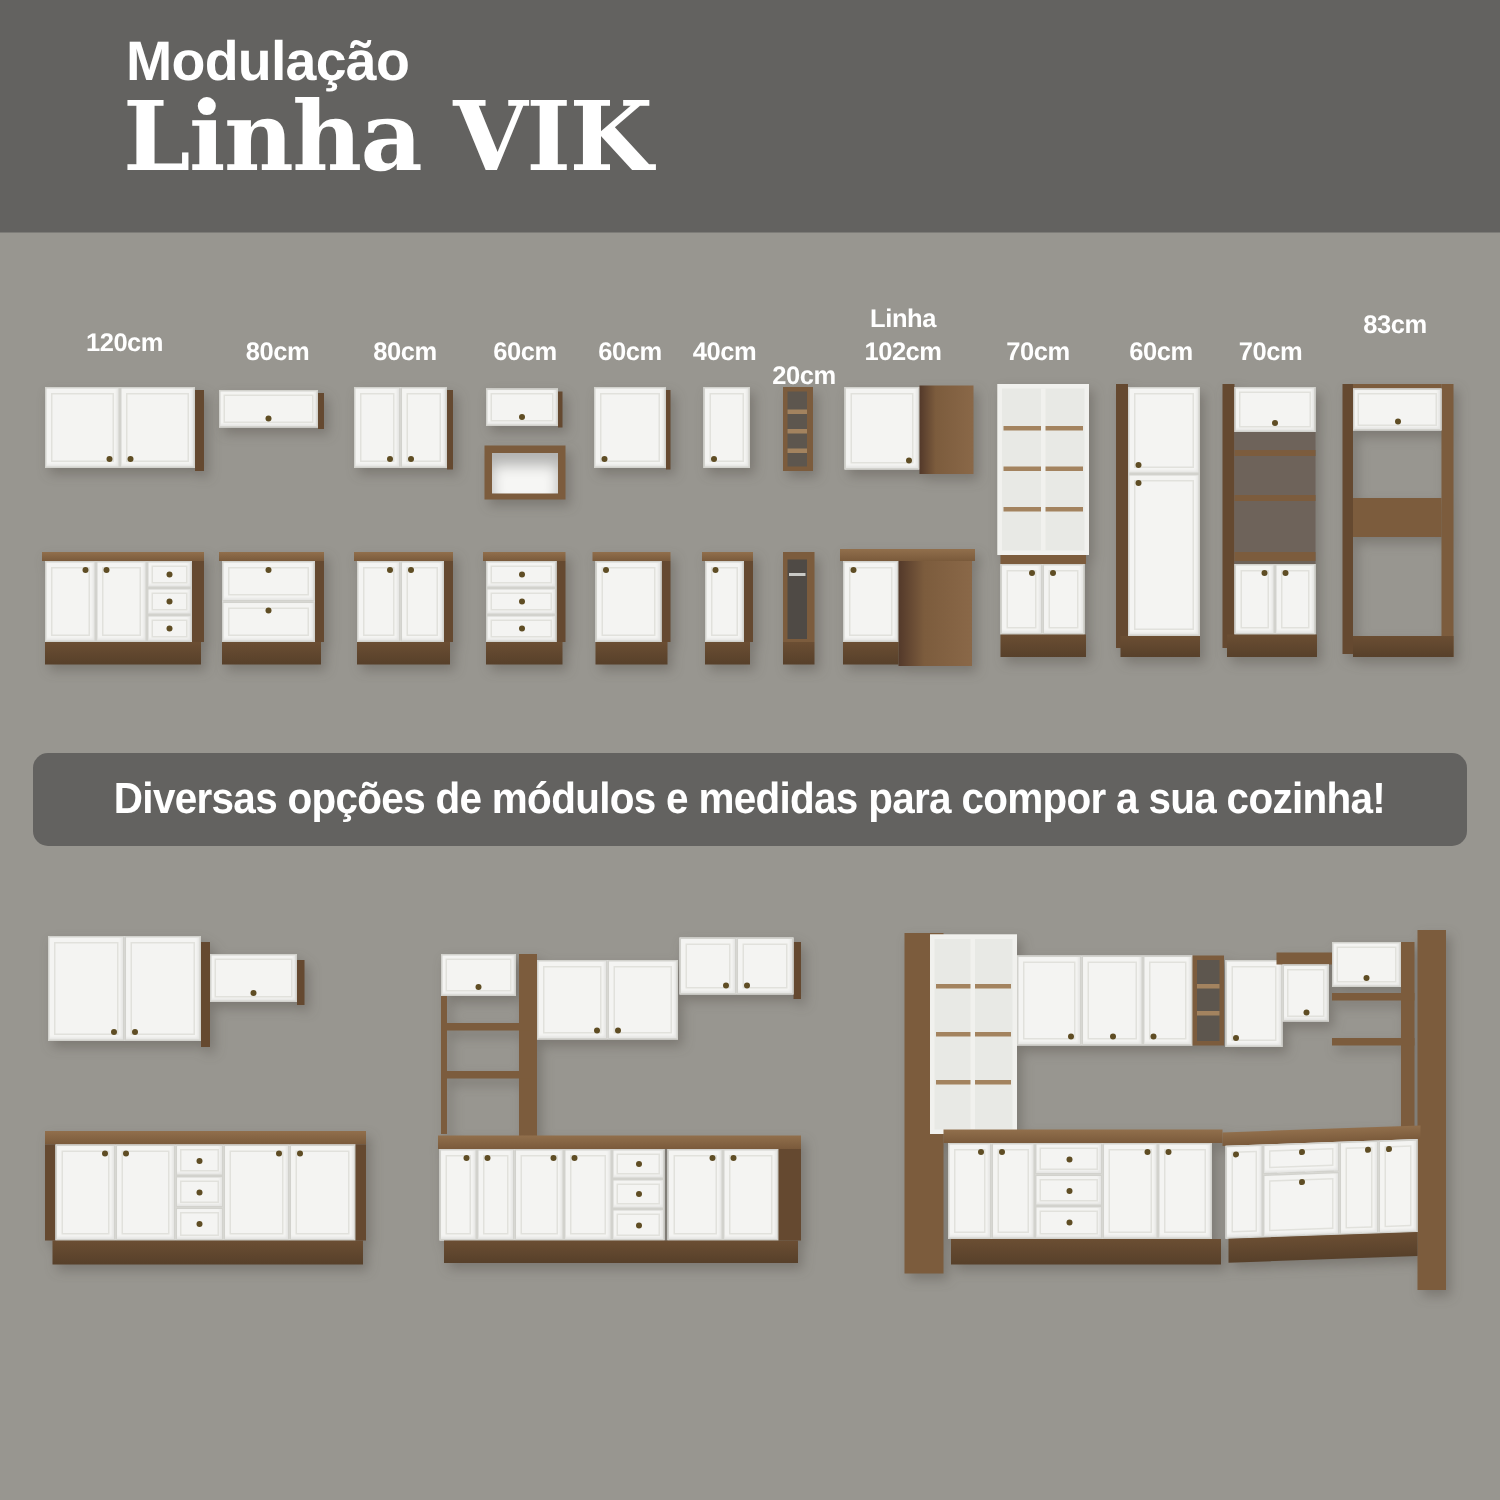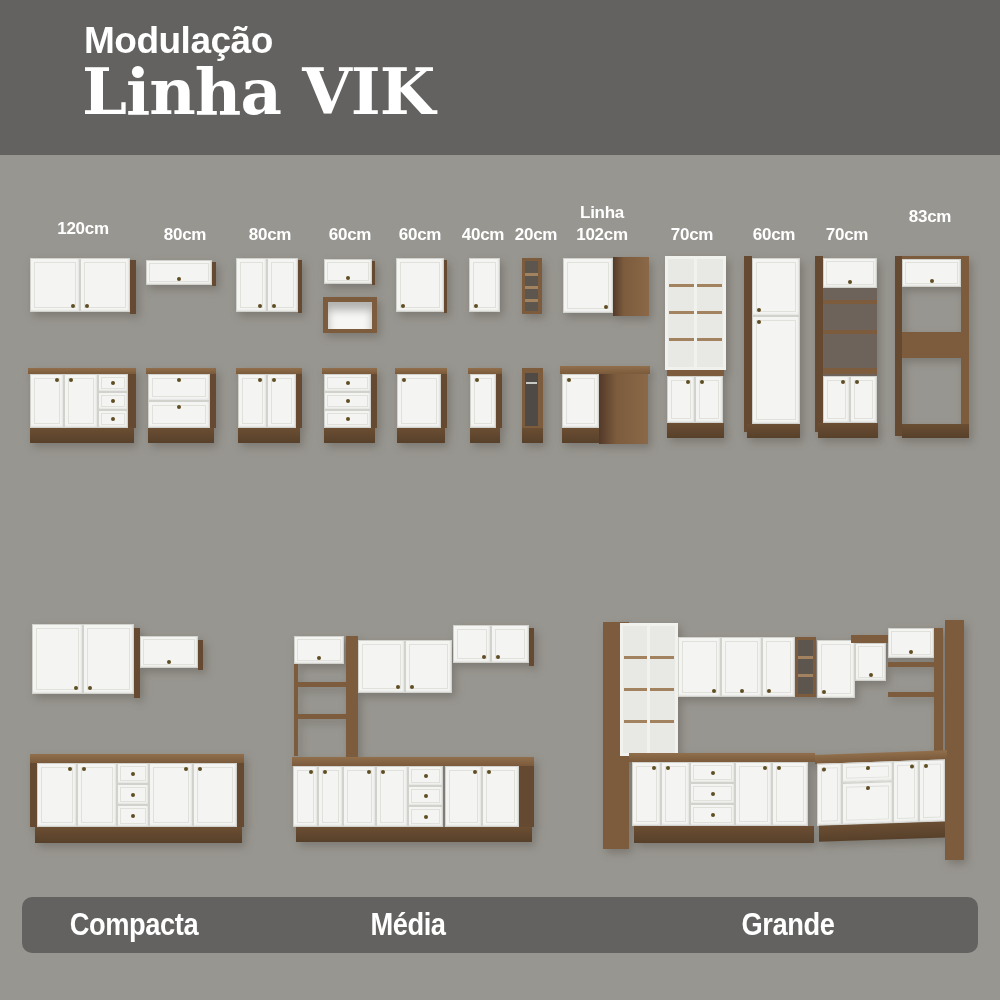--- a/index.html
+++ b/index.html
@@ -55,21 +55,21 @@
     <div class="hdr-sub">Modulação</div>
     <div class="hdr-title">Linha VIK</div>
   </div>
 
   <div class="lbl" style="left:83px;top:220px">120cm</div>
   <div class="lbl" style="left:185px;top:226px">80cm</div>
   <div class="lbl" style="left:270px;top:226px">80cm</div>
   <div class="lbl" style="left:350px;top:226px">60cm</div>
   <div class="lbl" style="left:420px;top:226px">60cm</div>
   <div class="lbl" style="left:483px;top:226px">40cm</div>
-  <div class="lbl" style="left:536px;top:226px">20cm</div>
+  <div class="lbl" style="left:536px;top:242px">20cm</div>
   <div class="lbl" style="left:602px;top:204px">Linha</div>
   <div class="lbl" style="left:602px;top:226px">102cm</div>
   <div class="lbl" style="left:692px;top:226px">70cm</div>
   <div class="lbl" style="left:774px;top:226px">60cm</div>
   <div class="lbl" style="left:847px;top:226px">70cm</div>
   <div class="lbl" style="left:930px;top:208px">83cm</div>
 
   <div class="mod" style="left:30px;top:258px;width:107px;height:56px">
     <div class="ws" style="left:100px;top:2px;width:6px;height:54px"></div>
     <div class="d kbr" style="left:0;top:0;width:50px;height:54px"></div>
@@ -197,20 +197,23 @@
     <div style="position:absolute;left:4px;top:14px;width:11px;height:2px;background:#c9c9c5"></div>
     <div class="pl" style="left:0;top:60px;width:21px;height:15px"></div>
   </div>
   <div class="mod" style="left:560px;top:366px;width:90px;height:78px">
     <div class="ct" style="left:0;top:0;width:90px;height:8px"></div>
     <div class="d ktl" style="left:2px;top:8px;width:37px;height:54px"></div>
     <div class="w" style="left:39px;top:8px;width:49px;height:70px;background:linear-gradient(90deg,#53392a,#7c5c3d 35%,#8a6848)"></div>
     <div class="pl" style="left:2px;top:62px;width:37px;height:15px"></div>
   </div>
 
+  <div class="banner mid">
+    <span class="banner-text">Diversas opções de módulos e medidas para compor a sua cozinha!</span>
+  </div>
 
   <div class="mod" style="left:28px;top:618px;width:218px;height:236px">
     <div class="ws" style="left:106px;top:10px;width:6px;height:70px"></div>
     <div class="d kbr" style="left:4px;top:6px;width:51px;height:70px"></div>
     <div class="d kbl" style="left:55px;top:6px;width:51px;height:70px"></div>
     <div class="ws" style="left:170px;top:22px;width:5px;height:30px"></div>
     <div class="d sm" style="left:112px;top:18px;width:58px;height:32px"></div>
     <div class="ct" style="left:2px;top:136px;width:214px;height:9px"></div>
     <div class="ws" style="left:2px;top:145px;width:7px;height:64px"></div>
     <div class="d ktr" style="left:9px;top:145px;width:40px;height:64px"></div>
@@ -284,19 +287,14 @@
       <div class="ct" style="left:2px;top:139px;width:132px;height:9px"></div>
       <div class="d ktl" style="left:4px;top:148px;width:25px;height:62px"></div>
       <div class="d kt" style="left:29px;top:148px;width:51px;height:20px"></div>
       <div class="d kt" style="left:29px;top:168px;width:51px;height:42px"></div>
       <div class="d ktr" style="left:80px;top:148px;width:26px;height:62px"></div>
       <div class="d ktl" style="left:106px;top:148px;width:26px;height:62px"></div>
       <div class="pl" style="left:6px;top:210px;width:126px;height:16px"></div>
     </div>
   </div>
 
-  <div class="banner bot">
-    <span class="klabel" style="left:112px">Compacta</span>
-    <span class="klabel" style="left:386px">Média</span>
-    <span class="klabel" style="left:766px">Grande</span>
-  </div>
 
 </div>
 
 </body></html>

